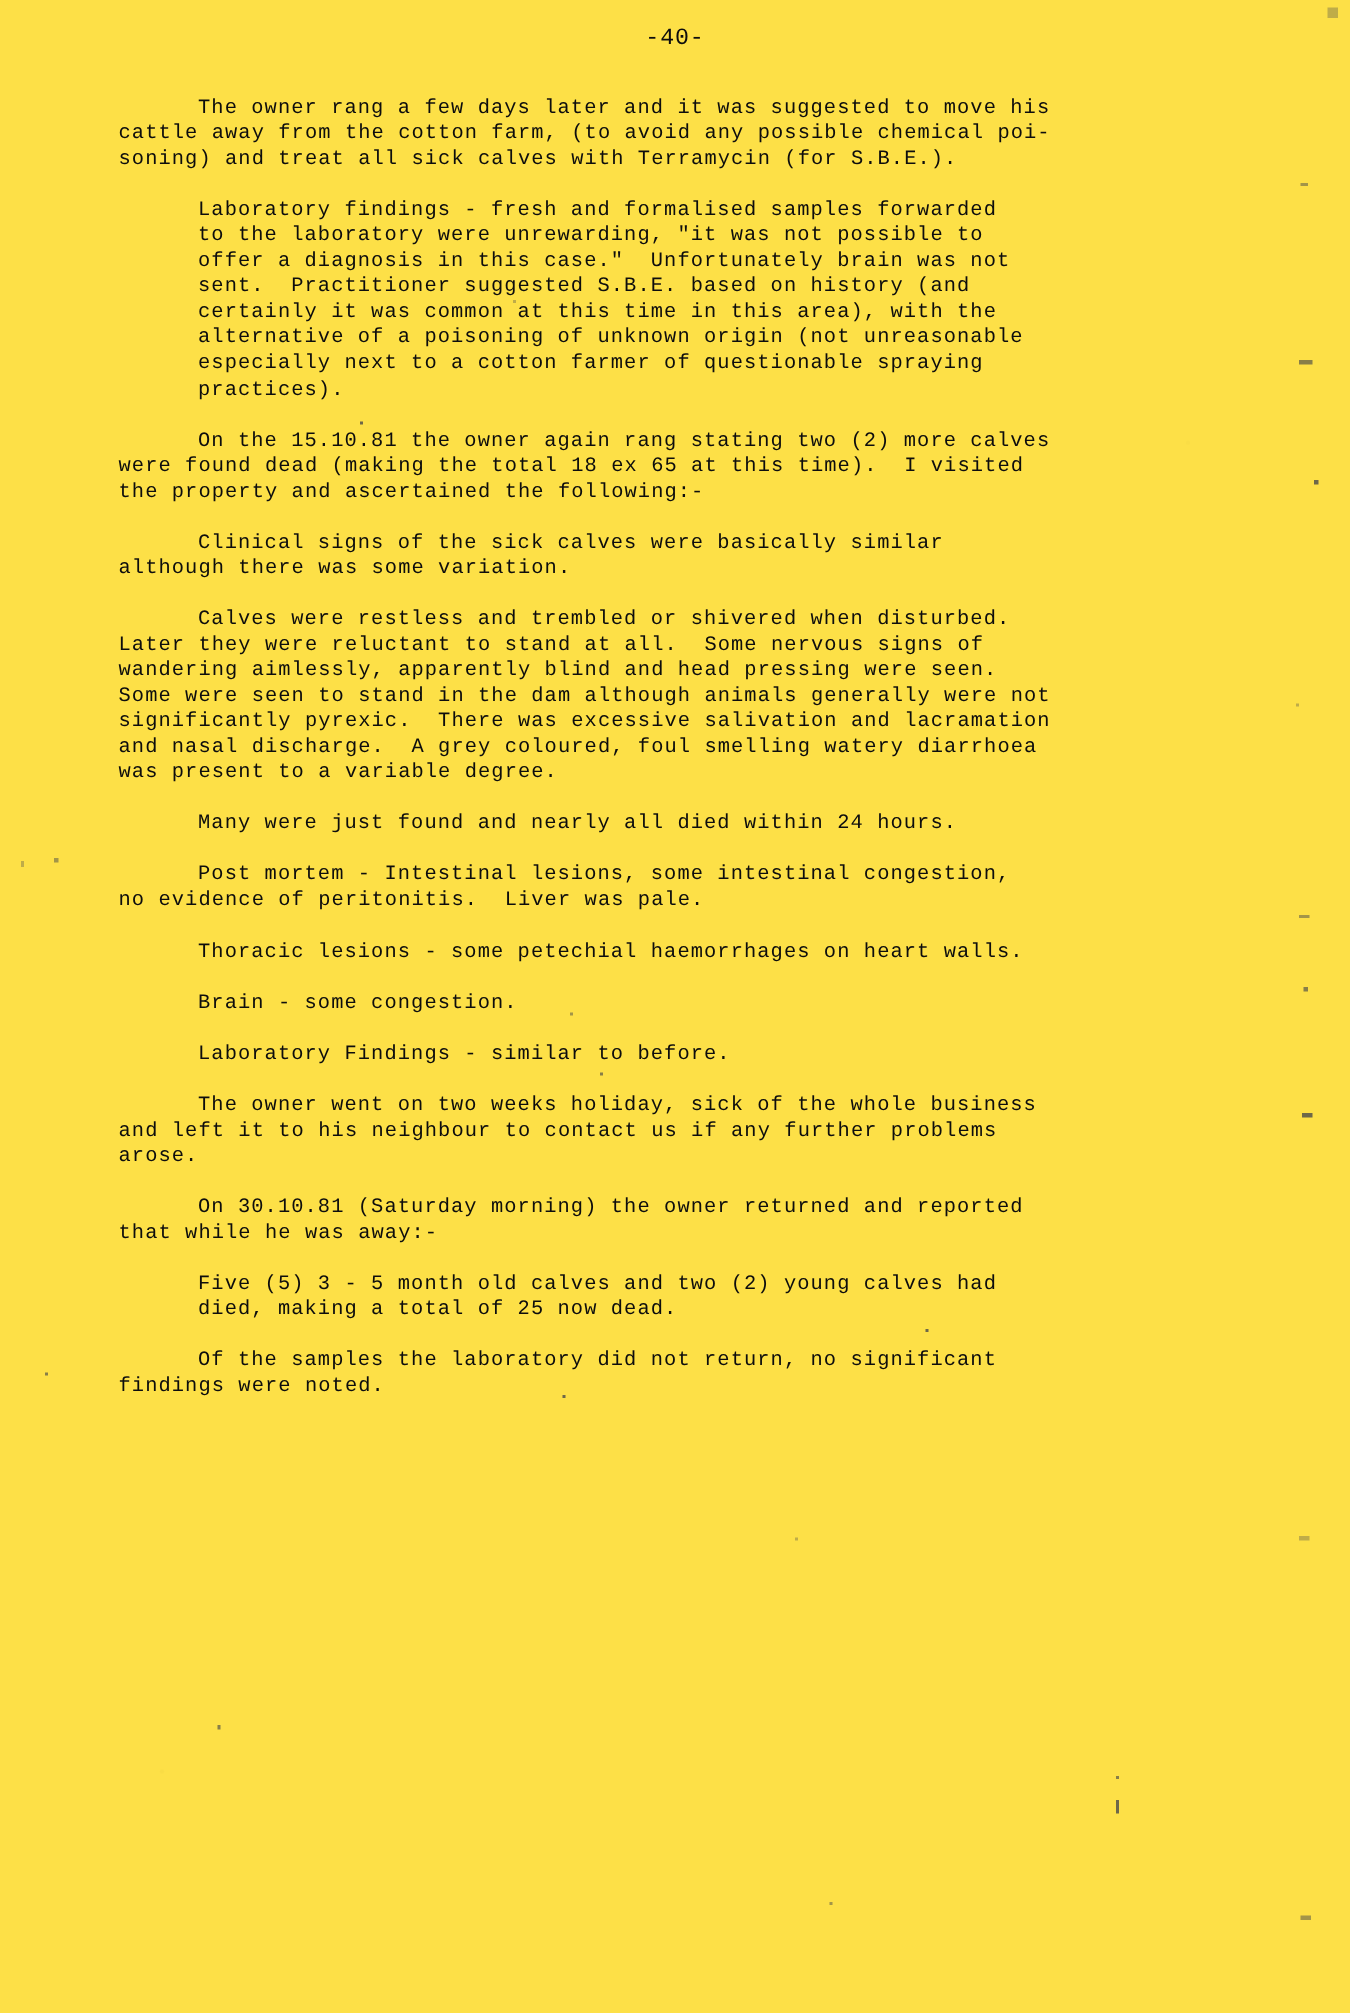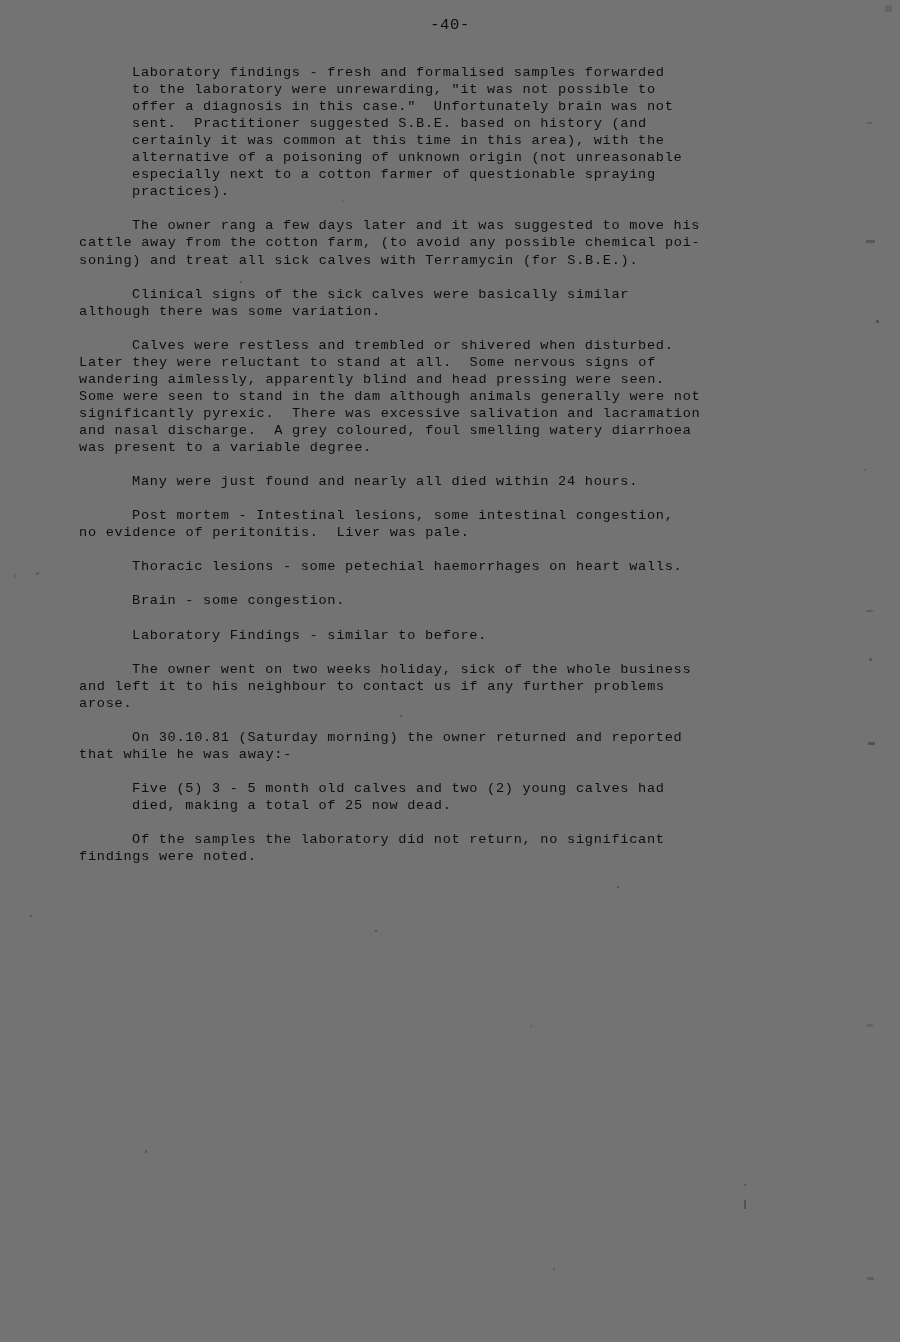--- a/index.html
+++ b/index.html
@@ -7,21 +7,21 @@
     margin: 0;
     padding: 0;
     background: #ffffff;
   }
 
   .page {
     position: relative;
     width: 900px;
     height: 1342px;
     margin: 0 auto;
-    background: #737373;
+    background: #fde047;
     overflow: hidden;
     font-family: "Liberation Mono", "DejaVu Sans Mono", monospace;
     color: #0d0d0d;
   }
 
   
   .paper-grain {
     position: absolute;
     inset: 0;
     pointer-events: none;
@@ -78,31 +78,34 @@
 </head>
 <body>
 
 <div class="page">
 
   <div class="paper-grain"></div>
 
   <div class="page-number">-40-</div>
 
   <div class="body-text">
+      <p class="para first-indent">The owner rang a few days later and it was suggested to move his
+cattle away from the cotton farm, (to avoid any possible chemical poi-
+soning) and treat all sick calves with Terramycin (for S.B.E.).</p>
       <p class="para block-indent">Laboratory findings - fresh and formalised samples forwarded
 to the laboratory were unrewarding, "it was not possible to
 offer a diagnosis in this case."  Unfortunately brain was not
 sent.  Practitioner suggested S.B.E. based on history (and
 certainly it was common at this time in this area), with the
 alternative of a poisoning of unknown origin (not unreasonable
 especially next to a cotton farmer of questionable spraying
 practices).</p>
-      <p class="para first-indent">The owner rang a few days later and it was suggested to move his
-cattle away from the cotton farm, (to avoid any possible chemical poi-
-soning) and treat all sick calves with Terramycin (for S.B.E.).</p>
+      <p class="para first-indent">On the 15.10.81 the owner again rang stating two (2) more calves
+were found dead (making the total 18 ex 65 at this time).  I visited
+the property and ascertained the following:-</p>
       <p class="para first-indent">Clinical signs of the sick calves were basically similar
 although there was some variation.</p>
       <p class="para first-indent">Calves were restless and trembled or shivered when disturbed.
 Later they were reluctant to stand at all.  Some nervous signs of
 wandering aimlessly, apparently blind and head pressing were seen.
 Some were seen to stand in the dam although animals generally were not
 significantly pyrexic.  There was excessive salivation and lacramation
 and nasal discharge.  A grey coloured, foul smelling watery diarrhoea
 was present to a variable degree.</p>
       <p class="para block-indent">Many were just found and nearly all died within 24 hours.</p>

